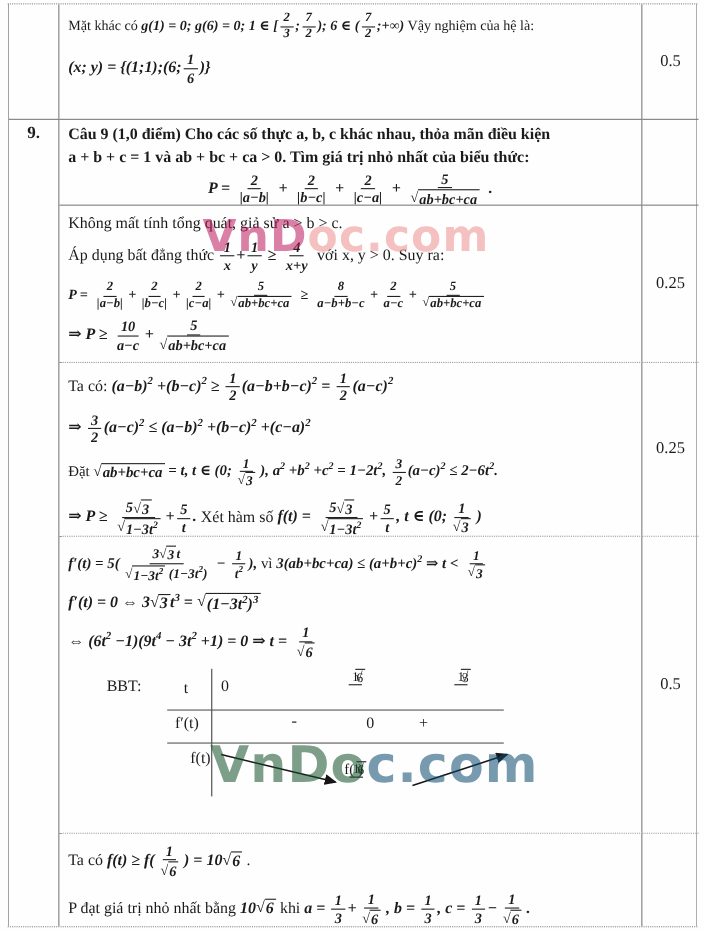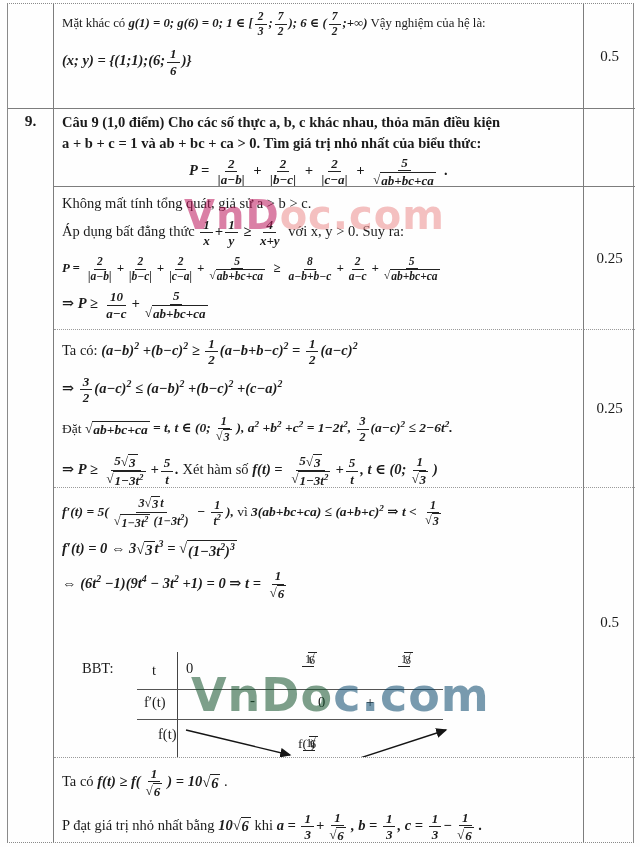--- a/index.html
+++ b/index.html
@@ -34,21 +34,21 @@
   .fr{display:inline-flex;flex-direction:column;align-items:center;vertical-align:middle;
       margin:0 2px;font-size:.9em;line-height:1.18;text-align:center;}
   .fn{border-bottom:1px solid #222;padding:0 3px;}
   .fd{padding:0 3px;}
   
   .sq{display:inline-flex;align-items:flex-start;vertical-align:middle;}
   .rd{line-height:1.2;}
   .ov{border-top:1px solid #222;padding:0 2px 0 1px;line-height:1.2;}
   sup{font-size:.68em;}
   
-  .bbt{position:absolute;left:0;top:118px;width:470px;height:140px;margin-top:44px;}
+  .bbt{position:absolute;left:15px;top:118px;width:470px;height:140px;}
   .bbt *{position:absolute;}
   .bbt-label{left:28px;top:10px;font-size:14.5px;}
   .bbt-t{left:98px;top:12px;font-size:14.5px;}
   .bbt-vline{left:123px;top:2px;width:1px;height:116px;background:#444;}
   .bbt-t0{left:132px;top:10px;font-size:14.5px;}
   .bbt-t1{left:252px;top:2px;font-size:13.5px;}
   .bbt-t2{left:348px;top:2px;font-size:13.5px;}
   .bbt-h1{left:83px;top:39px;width:306px;height:1px;background:#555;}
   .bbt-fp{left:90px;top:44px;font-size:14.5px;}
   .bbt-minus{left:196px;top:42px;font-size:15px;}

